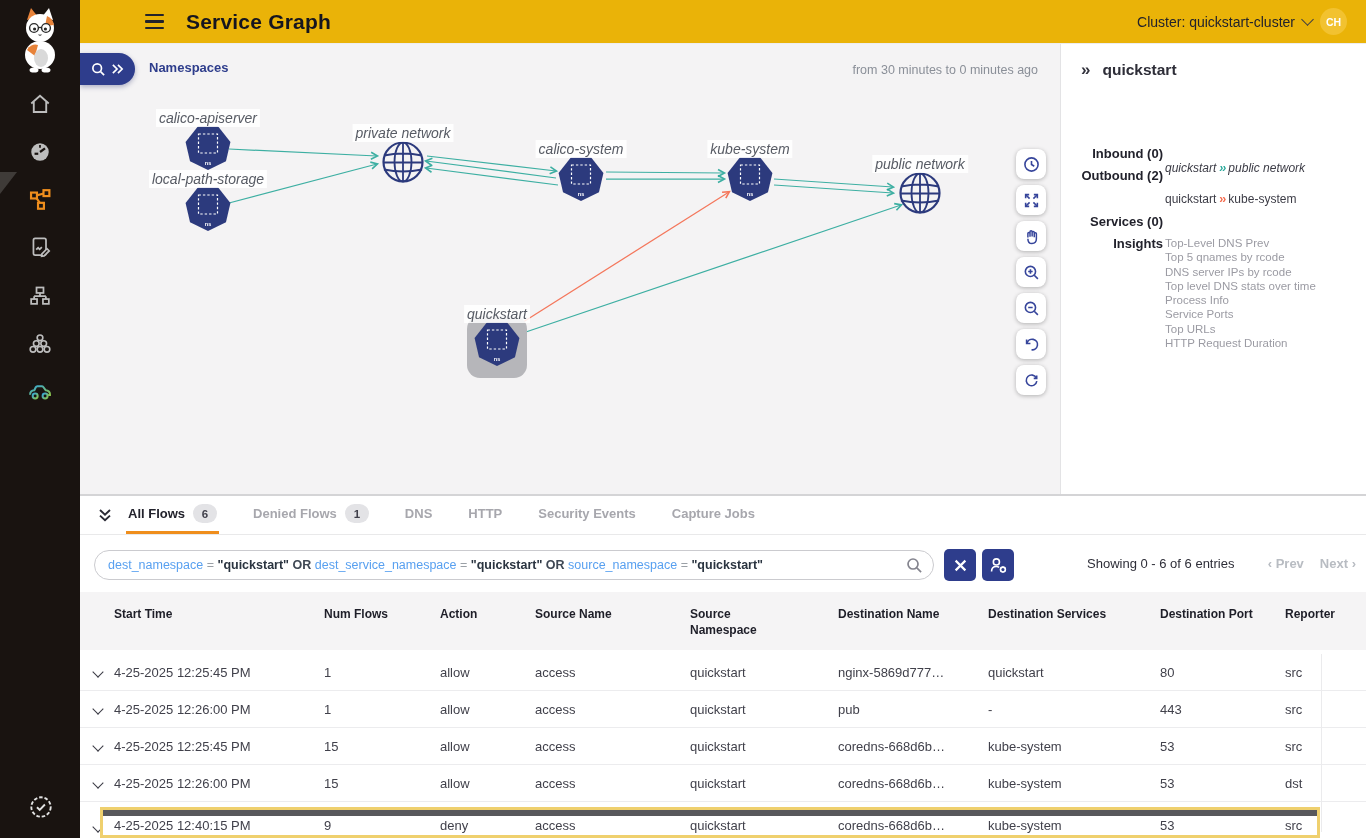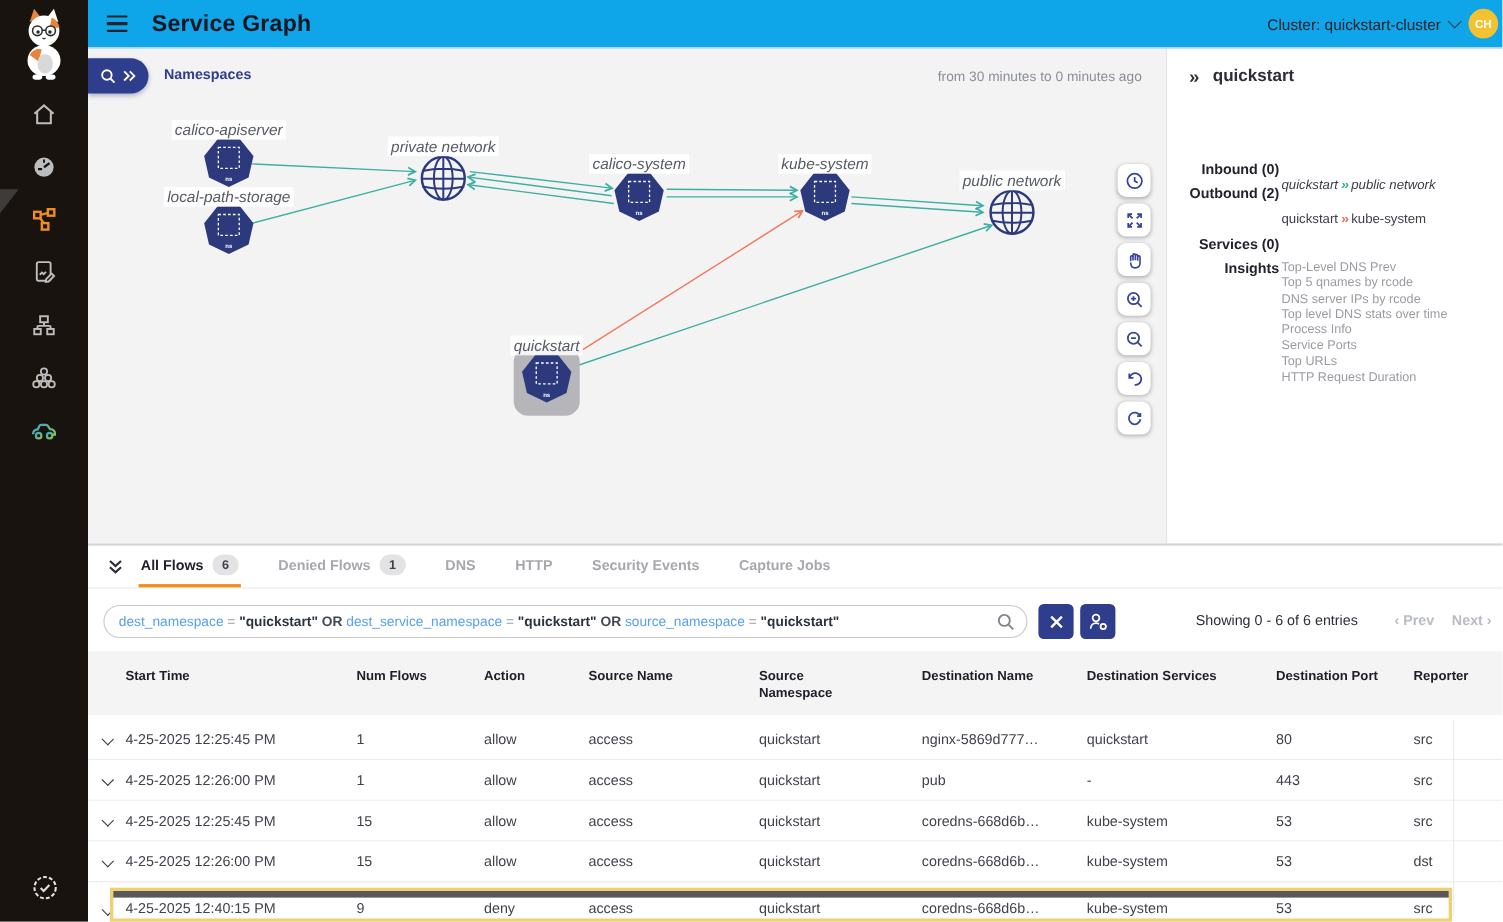--- a/index.html
+++ b/index.html
@@ -8,26 +8,26 @@
 
   
   .sidebar { position:absolute; left:0; top:0; width:80px; height:838px; background:#191310; z-index:30; }
   .logo { position:absolute; left:10px; top:6px; width:60px; height:68px; }
   .notch { position:absolute; left:0; top:172px; width:0; height:0;
            border-top:22px solid #3f3b38; border-right:17px solid transparent; }
   .sb-item { position:absolute; left:18px; width:44px; height:40px; display:flex; align-items:center; justify-content:center; cursor:pointer; }
   .sb-bottom { position:absolute; left:24px; top:790px; width:34px; height:34px; display:flex; align-items:center; justify-content:center; }
 
   
-  .topbar { position:absolute; left:80px; top:0; width:1286px; height:44px; background:#0ea5e9;
-            display:flex; align-items:center; border-bottom:1px solid #ededef; z-index:20; }
+  .topbar { position:absolute; left:80px; top:0; width:1286px; height:44px; background:#eab308;
+            display:flex; align-items:center; border-bottom:1px solid #ededef; z-index:20;padding-left:48px; }
   .hamburger { margin-left:14px; width:26px; height:26px; display:flex; flex-direction:column; justify-content:center; gap:4px; cursor:pointer; }
   .hamburger i { display:block; width:19px; height:2.4px; background:#23232b; border-radius:1px; margin-left:3px; }
   .app-title { margin-left:18px; font-size:21px; font-weight:800; letter-spacing:.2px; color:#15151f; }
-  .topbar-right { margin-left:auto; display:flex; align-items:center; gap:8px; margin-right:4px; }
+  .topbar-right { margin-left:auto; display:flex; align-items:center; gap:8px; margin-right:19px; }
   .cluster-label { font-size:14px; color:#22222c; }
   .chev-down { width:9px; height:9px; border-right:1.8px solid #3a3a44; border-bottom:1.8px solid #3a3a44; transform:rotate(45deg); margin-top:-4px; }
   .avatar { width:27px; height:27px; border-radius:50%; background:#f2c230; color:#fff; font-size:10.5px; font-weight:700;
             display:flex; align-items:center; justify-content:center; }
 
   
   .graph-area { position:absolute; left:80px; top:44px; width:980px; height:450px; background:#f4f3f4; overflow:hidden; }
   #graph-svg { position:absolute; left:0; top:0; }
   .search-pill { position:absolute; left:0; top:9px; width:55px; height:32px; background:#2e3d8c; border-radius:0 17px 17px 0;
                  display:flex; align-items:center; justify-content:center; gap:5px; box-shadow:0 2px 5px rgba(40,50,110,.35); cursor:pointer; z-index:5;}

